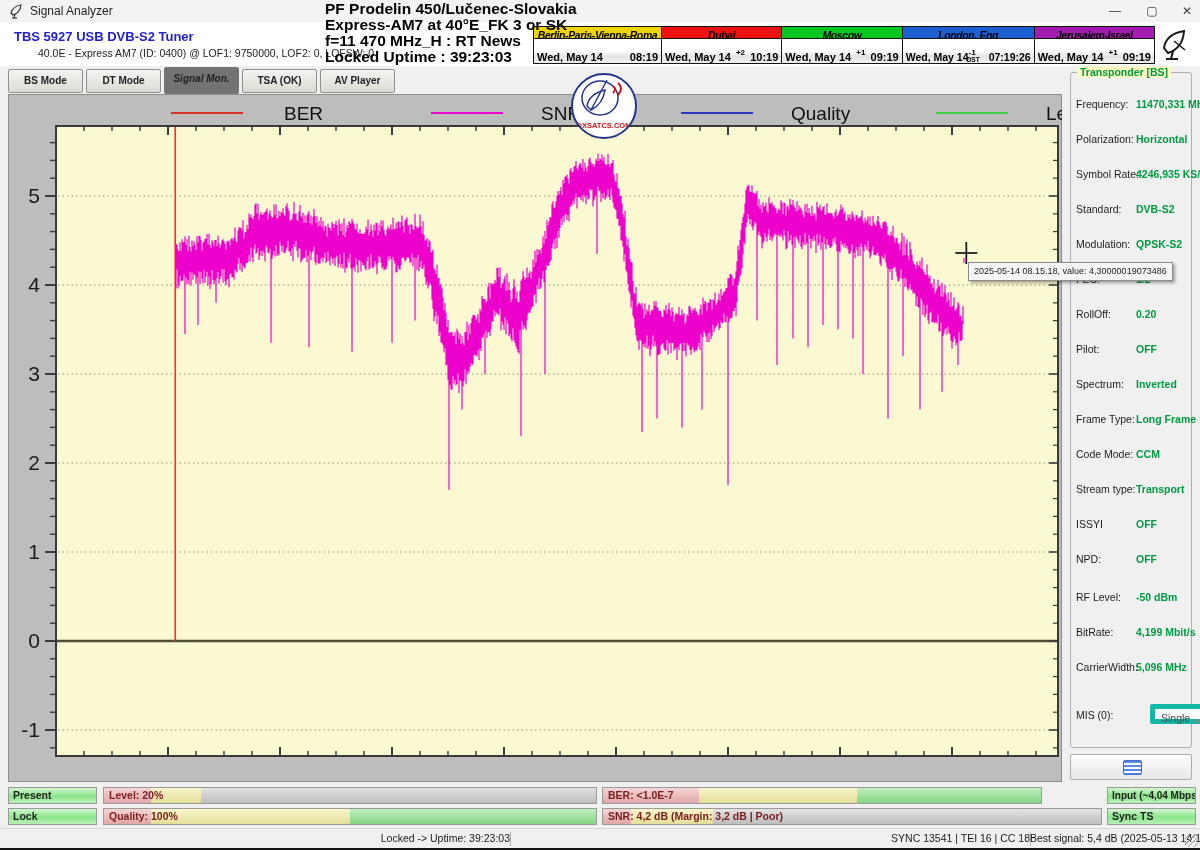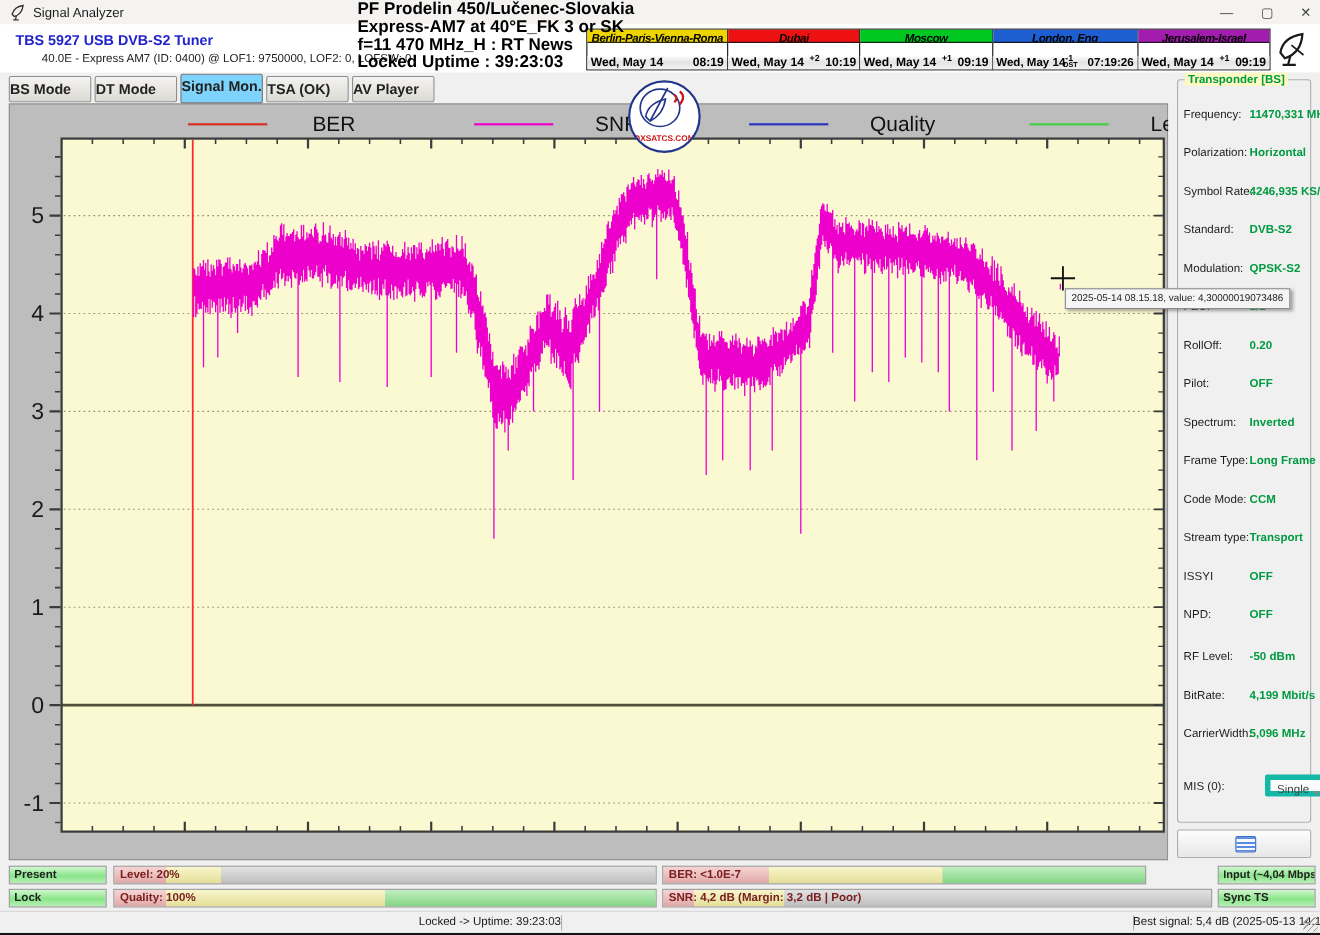--- a/index.html
+++ b/index.html
@@ -24,22 +24,22 @@
   .clock-body{height:19px;background:linear-gradient(#fdfdfd,#e4e4e4 45%,#f2f2f2);display:flex;align-items:center;padding:0 3px;font-size:11px;font-weight:bold;color:#000;white-space:nowrap;}
   .clock-date{flex:0 0 auto;}
   .clock-off{flex:1 1 auto;text-align:center;font-size:8px;position:relative;top:-4px;}
   .clock-sub{font-size:6.5px;position:relative;top:3px;left:-9px;}
   .clock-time{flex:0 0 auto;margin-left:auto;}
   
   .dish-right{position:absolute;left:1158px;top:26px;}
   
   .tabs{position:absolute;left:8px;top:69px;height:24px;display:flex;gap:3px;z-index:3;}
   .tab{width:73px;height:22px;background:linear-gradient(#f4f3f1,#dcdad4);border:1px solid #8f8f8f;border-radius:2px;
-       font-size:13px;font-weight:bold;color:#222;text-align:left;line-height:22px;cursor:default;}
-  .tab.active{background:#7dd3fc;height:25px;margin-top:-2px;border-color:#777;}
+       font-size:10px;font-weight:bold;color:#222;text-align:center;line-height:22px;cursor:default;}
+  .tab.active{background:#737373;height:25px;margin-top:-2px;border-color:#777;font-style:italic;}
   
   .chart-panel{position:absolute;left:8px;top:94px;width:1054px;height:688px;background:#bdbdbd;border:1px solid #8d8d8d;box-sizing:border-box;}
   .legend-item{position:absolute;top:8px;height:20px;}
   .legend-line{position:absolute;top:9px;width:72px;height:2px;}
   .legend-label{position:absolute;top:0;font-size:19px;color:#111;}
   #plot{position:absolute;left:0;top:0;}
   
   .logo{position:absolute;left:571px;top:73px;width:62px;height:62px;background:#fff;border:2px solid #24368c;border-radius:50%;z-index:6;overflow:hidden;}
   .logo-text{position:absolute;left:0;right:0;bottom:7px;text-align:center;font-size:7.5px;font-weight:bold;color:#cc1414;}
   
@@ -465,16 +465,17 @@
     <div class="seg" style="width: 16.4%; background-color: rgb(242, 237, 161);"></div>
     <div class="seg" style="width: 78%; background-color: rgb(202, 202, 202);"></div>
     <span class="bar-label">SNR: 4,2 dB (Margin: 3,2 dB | Poor)</span>
   </div>
 <div class="badge" style="left:1107px;top:787px;font-size:10px">Input (~4,04 Mbps)</div>
 <div class="badge" style="left:1107px;top:808px">Sync TS</div>
 
 <div class="statusbar">
   <div class="sb-sec" style="left:0;width:510px">Locked -&gt; Uptime: 39:23:03</div>
   <div class="sb-div" style="left:510px"></div>
+  <div class="sb-sec" style="left:510px;width:520px">SYNC 13541 | TEI 16 | CC 18</div>
   <div class="sb-div" style="left:1030px"></div>
   <div class="sb-sec" style="left:1030px;width:160px">Best signal: 5,4 dB (2025-05-13 14:19)</div>
   <div class="grip"></div>
 </div>
 
 </body></html>

